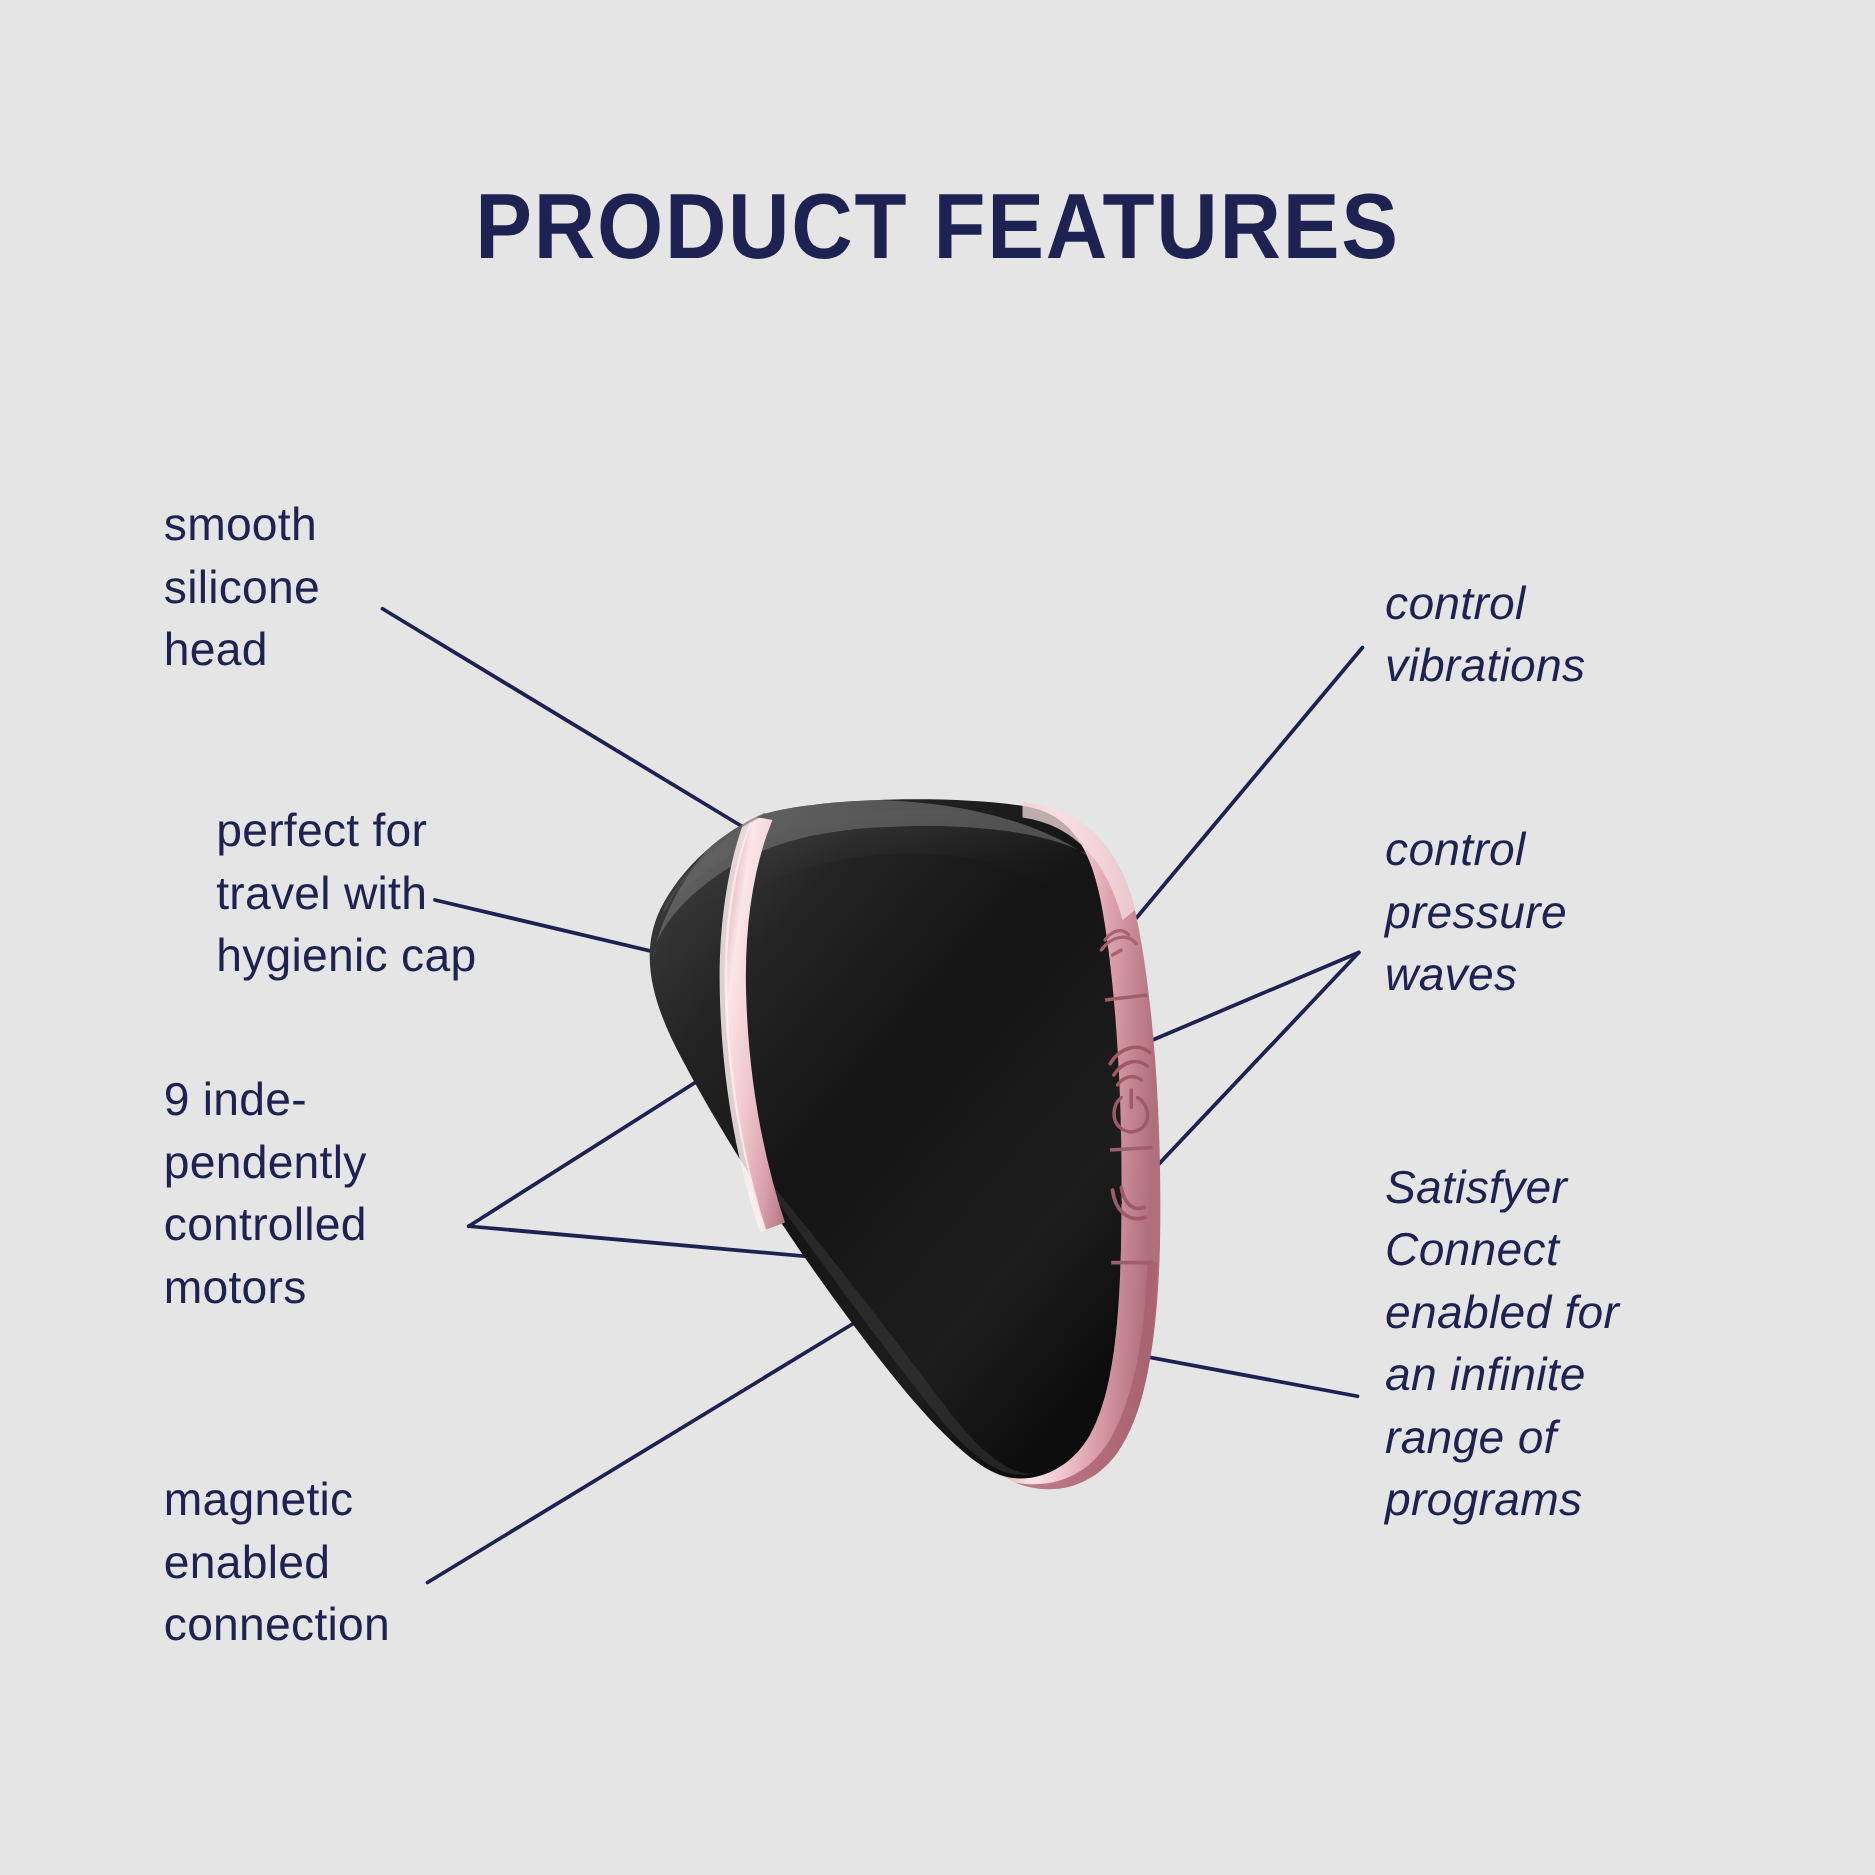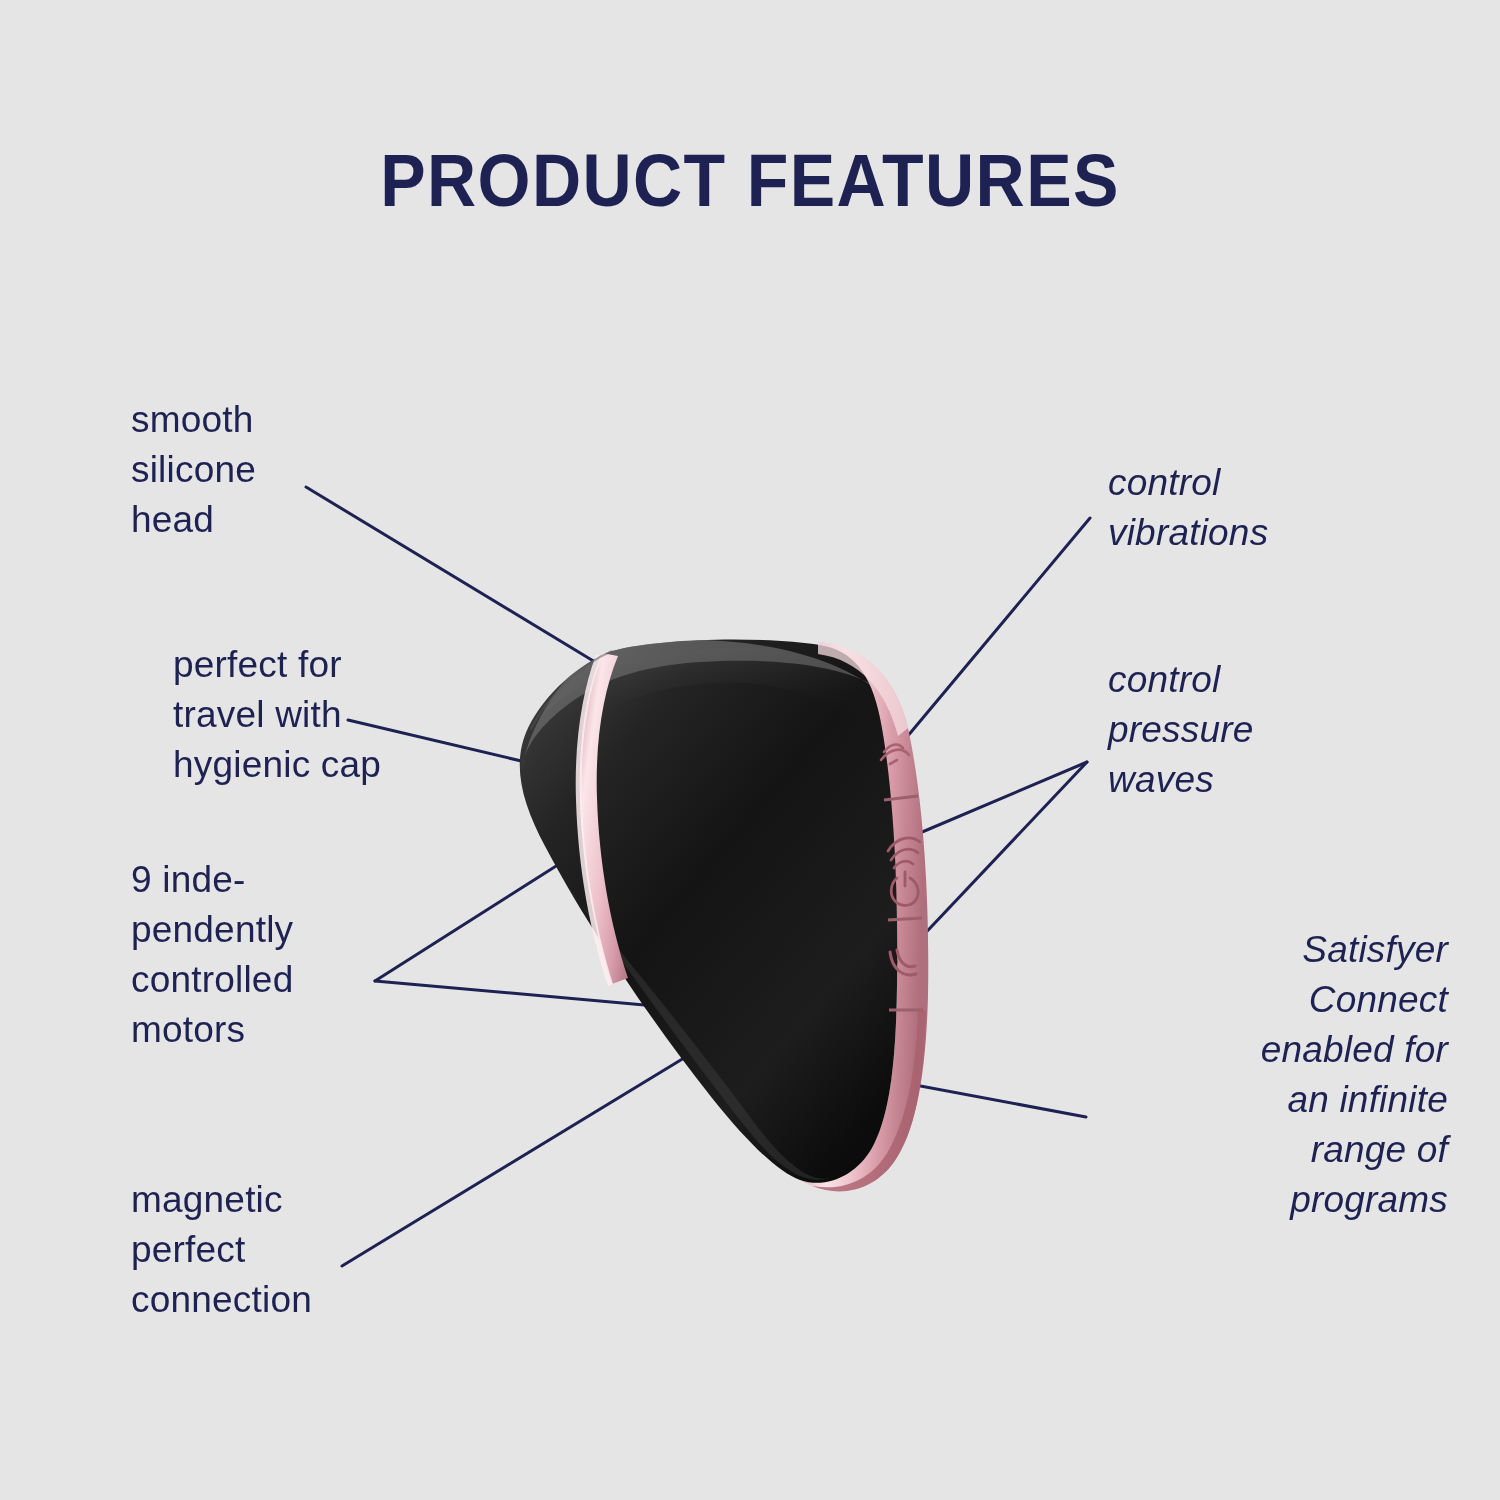--- a/index.html
+++ b/index.html
@@ -48,21 +48,21 @@
   .callout.left  { text-align: left; }
   .callout.right { text-align: left; font-style: italic; }
 
   
   #cal-smooth       { left: 131px; top: 395px;  width: 330px; }
   #cal-travel       { left: 144px; top: 640px;  width: 340px; margin-left: 29px; }
   #cal-motors       { left: 131px; top: 855px;  width: 330px; }
   #cal-magnetic     { left: 131px; top: 1175px; width: 330px; }
   #cal-vibrations   { left: 1108px; top: 458px; width: 350px; }
   #cal-pressure     { left: 1108px; top: 655px; width: 330px; }
-  #cal-connect      { left: 1108px; top: 925px; width: 340px; text-align: right; }
+  #cal-connect      { left: 1108px; top: 925px; width: 340px; }
 
   
   #art {
     position: absolute;
     left: 0; top: 0;
     width: 1500px;
     height: 1500px;
     pointer-events: none;
   }
   .leader {
@@ -86,21 +86,21 @@
   <div class="callout left" id="cal-travel">perfect for
 travel with
 hygienic cap</div>
 
   <div class="callout left" id="cal-motors">9 inde-
 pendently
 controlled
 motors</div>
 
   <div class="callout left" id="cal-magnetic">magnetic
-perfect
+enabled
 connection</div>
 
   <div class="callout right" id="cal-vibrations">control
 vibrations</div>
 
   <div class="callout right" id="cal-pressure">control
 pressure
 waves</div>
 
   <div class="callout right" id="cal-connect">Satisfyer

